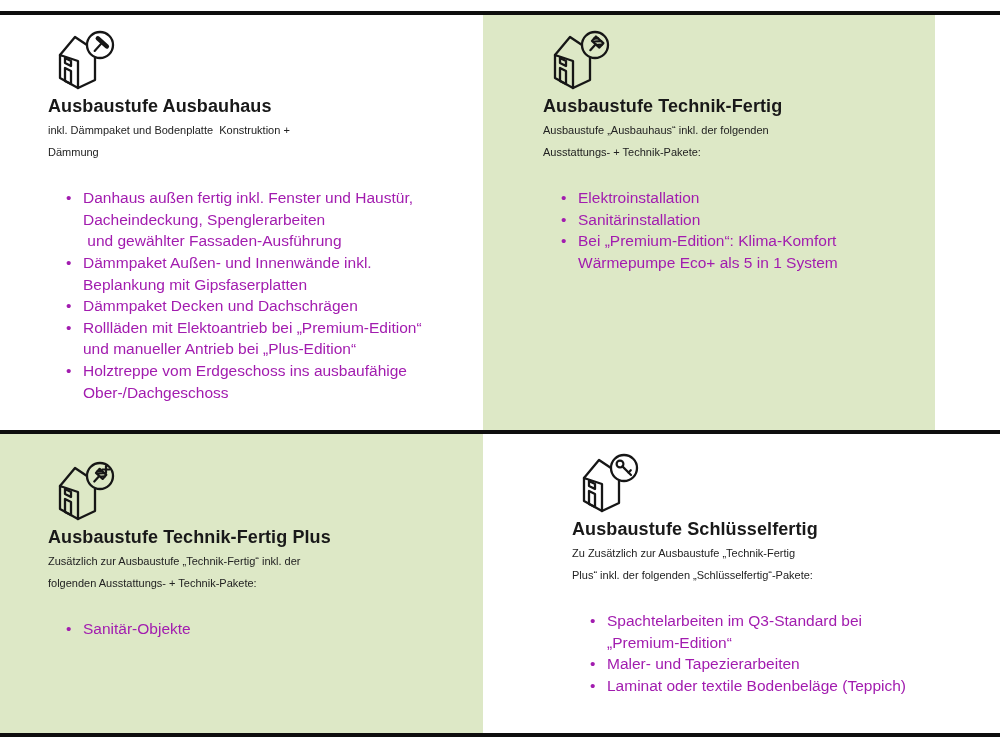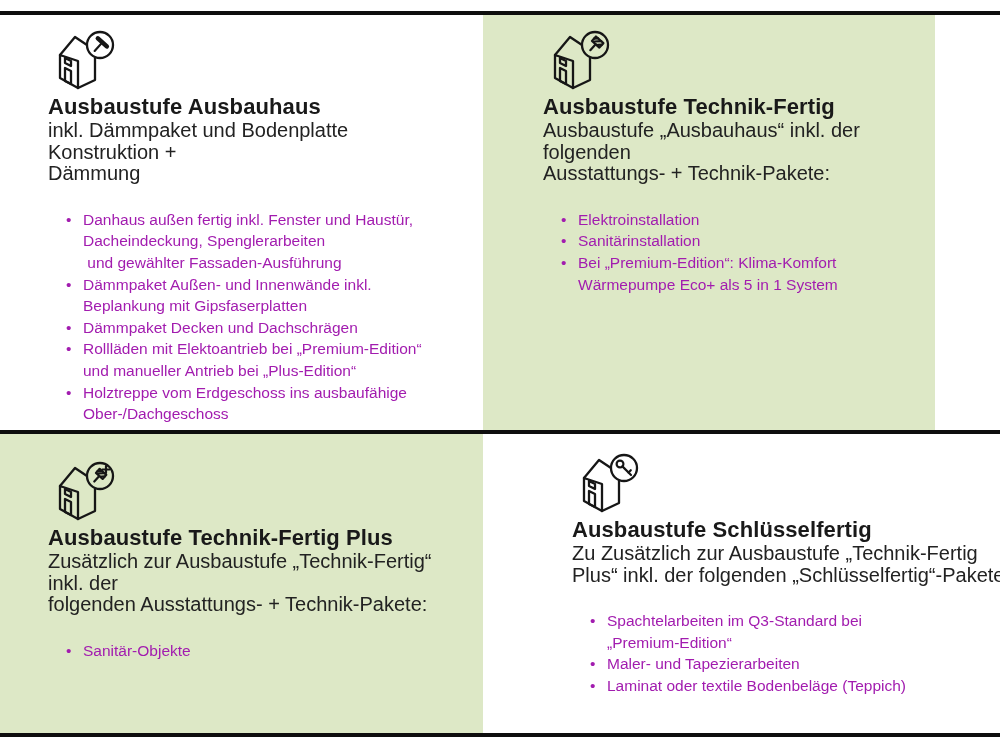--- a/index.html
+++ b/index.html
@@ -30,28 +30,28 @@
   .icon-wrap { width: 70px; height: 62px; margin-bottom: 3px; }
   .icon-wrap svg { display: block; }
   .house-stroke { fill: none; stroke: #161616; stroke-width: 2.3; stroke-linecap: round; stroke-linejoin: round; }
   .badge-bg { stroke: #161616; stroke-width: 2.3; }
   .panel.white .badge-bg { fill: #ffffff; }
   .panel.green .badge-bg { fill: #dde8c6; }
   .glyph { fill: none; stroke: #161616; stroke-width: 2.2; stroke-linecap: round; stroke-linejoin: round; }
   .glyph-thick { fill: none; stroke: #161616; stroke-width: 4.6; stroke-linecap: round; }
 
   h2.panel-title {
-    font-size: 22px;
+    font-size: 18px;
     font-weight: 700;
     line-height: 23px;
     letter-spacing: 0.1px;
     color: #191919;
   }
   p.panel-subtitle {
-    font-size: 20px;
+    font-size: 11px;
     line-height: 21.6px;
     margin-top: 2px;
     white-space: pre-wrap;
     color: #222222;
   }
   ul.bullets {
     list-style: none;
     margin-top: 24px;
     margin-left: 17px;
   }

